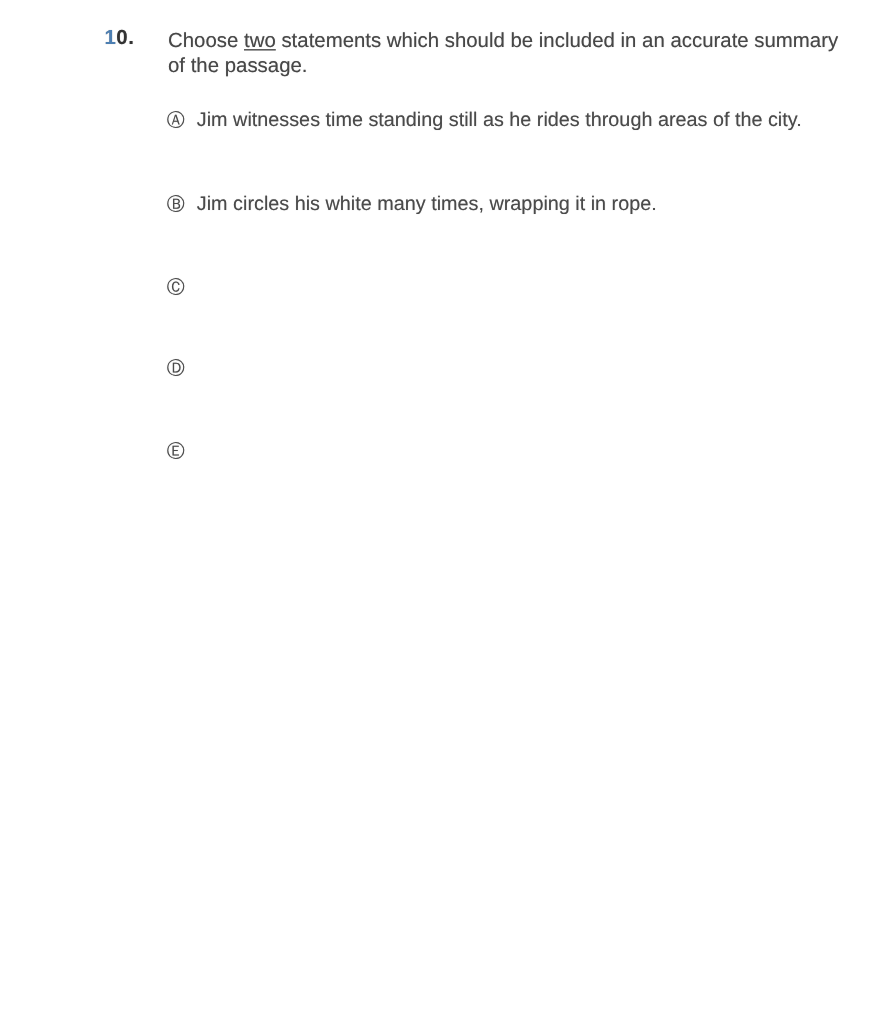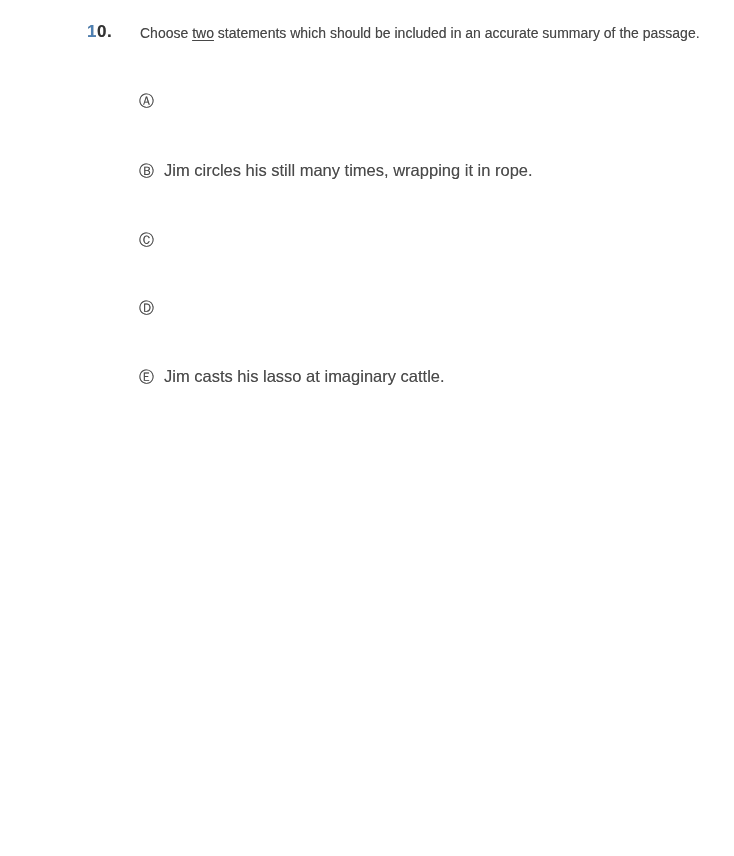--- a/index.html
+++ b/index.html
@@ -18,21 +18,21 @@
   }
   .q-number {
     position: absolute; left: 87px; top: 22px;
     font-size: 17px; font-weight: bold; letter-spacing: 0.5px;
     color: #333333;
     text-shadow: 0 0 0.6px rgba(70,70,70,0.55);
   }
   .q-number .num-one { color: #4d7fb2; }
   .q-text {
     position: absolute; left: 140px; top: 23px; width: 568px;
-    font-size: 14px; line-height: 21px; color: #474747;
+    font-size: 17px; line-height: 21px; color: #474747;
     text-shadow: 0 0 0.6px rgba(70,70,70,0.5);
   }
   .q-text .u { text-decoration: underline; text-underline-offset: 2px; }
 
   .option {
     position: absolute; left: 139px; width: 566px;
     display: flex; align-items: flex-start;
     font-size: 16.5px; line-height: 21px; color: #4a4a4a;
     text-shadow: 0 0 0.6px rgba(74,74,74,0.5);
   }
@@ -57,38 +57,38 @@
 <div class="page">
 
   <div class="question-region">
 
     <div class="q-number"><span class="num-one">1</span><span>0.</span></div>
 
     <div class="q-text"><span>Choose </span><span class="u">two</span><span> statements which should be included in an accurate summary of the passage.</span></div>
 
     <div class="option opt-a">
       <span class="marker">Ⓐ</span>
+      <span class="option-text">Jim witnesses time standing still as he rides through areas of the city.</span>
     </div>
 
     <div class="option opt-b">
       <span class="marker">Ⓑ</span>
-      <span class="option-text">Jim circles his still many times, wrapping it in rope.</span>
+      <span class="option-text">Jim circles his white many times, wrapping it in rope.</span>
     </div>
 
     <div class="option opt-c">
       <span class="marker">Ⓒ</span>
     </div>
 
     <div class="option opt-d">
       <span class="marker">Ⓓ</span>
     </div>
 
     <div class="option opt-e">
       <span class="marker">Ⓔ</span>
-      <span class="option-text">Jim casts his lasso at imaginary cattle.</span>
     </div>
 
   </div>
 
   <div class="answer-region">
 
     
 
     
 

